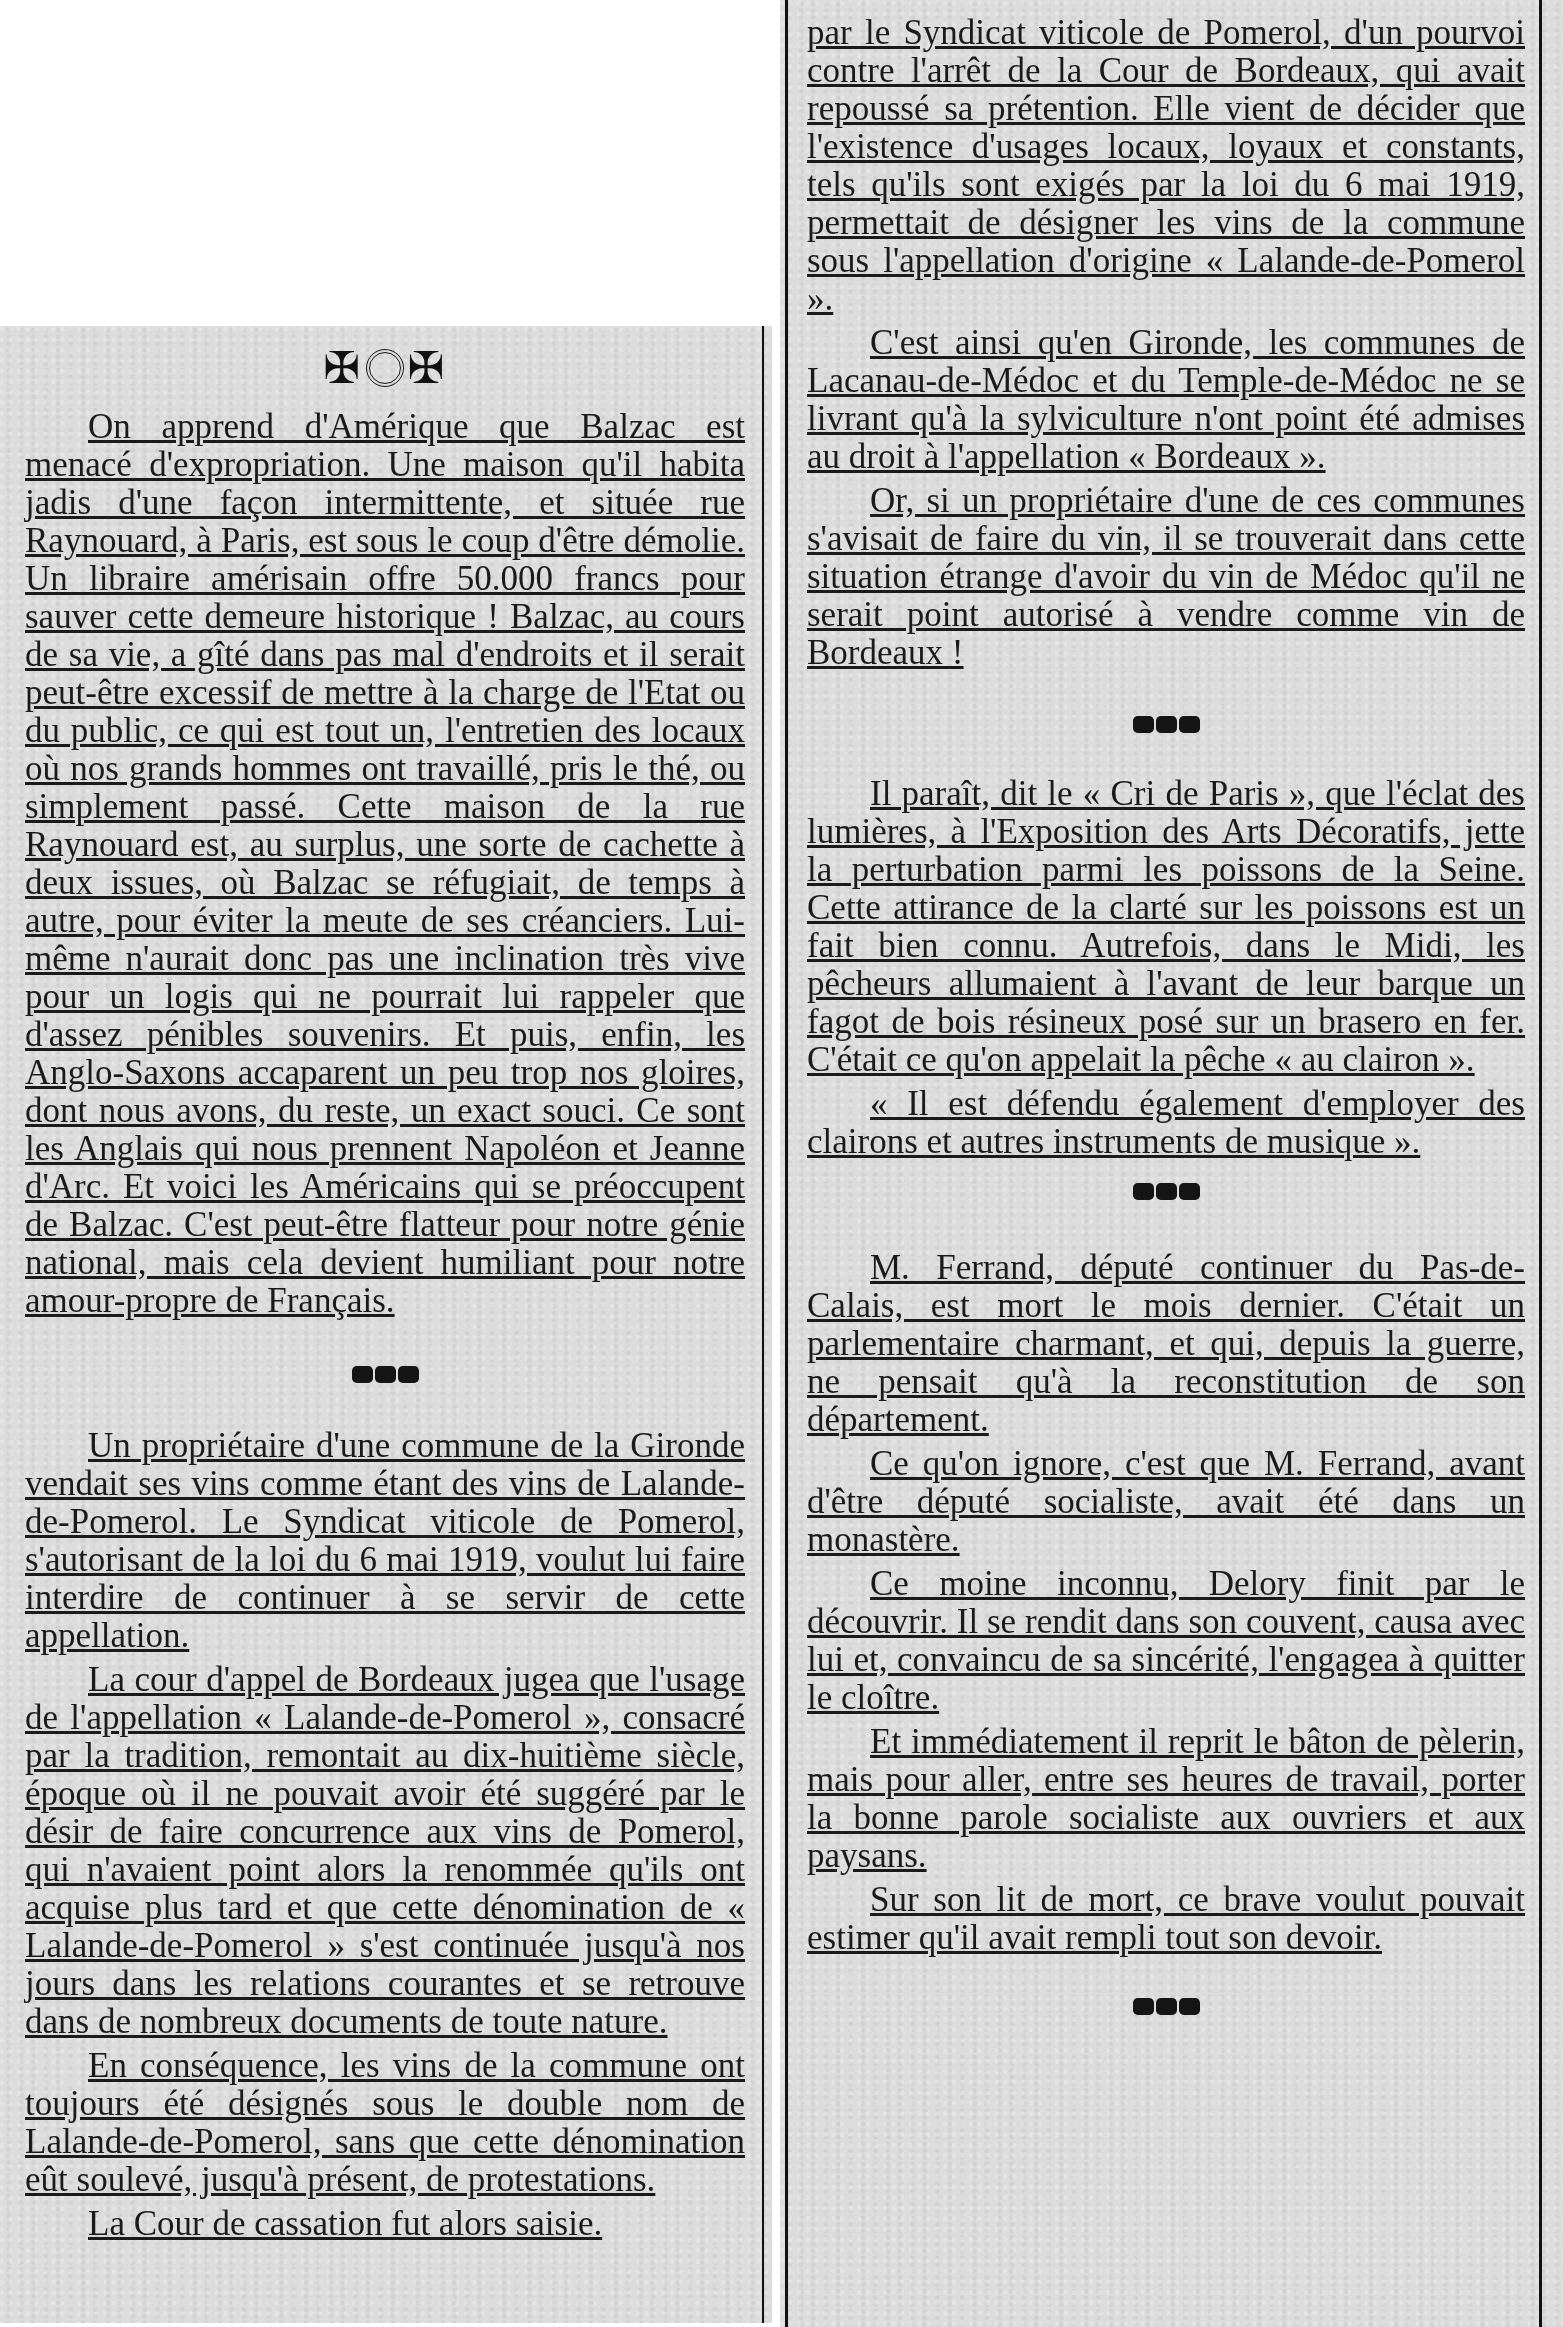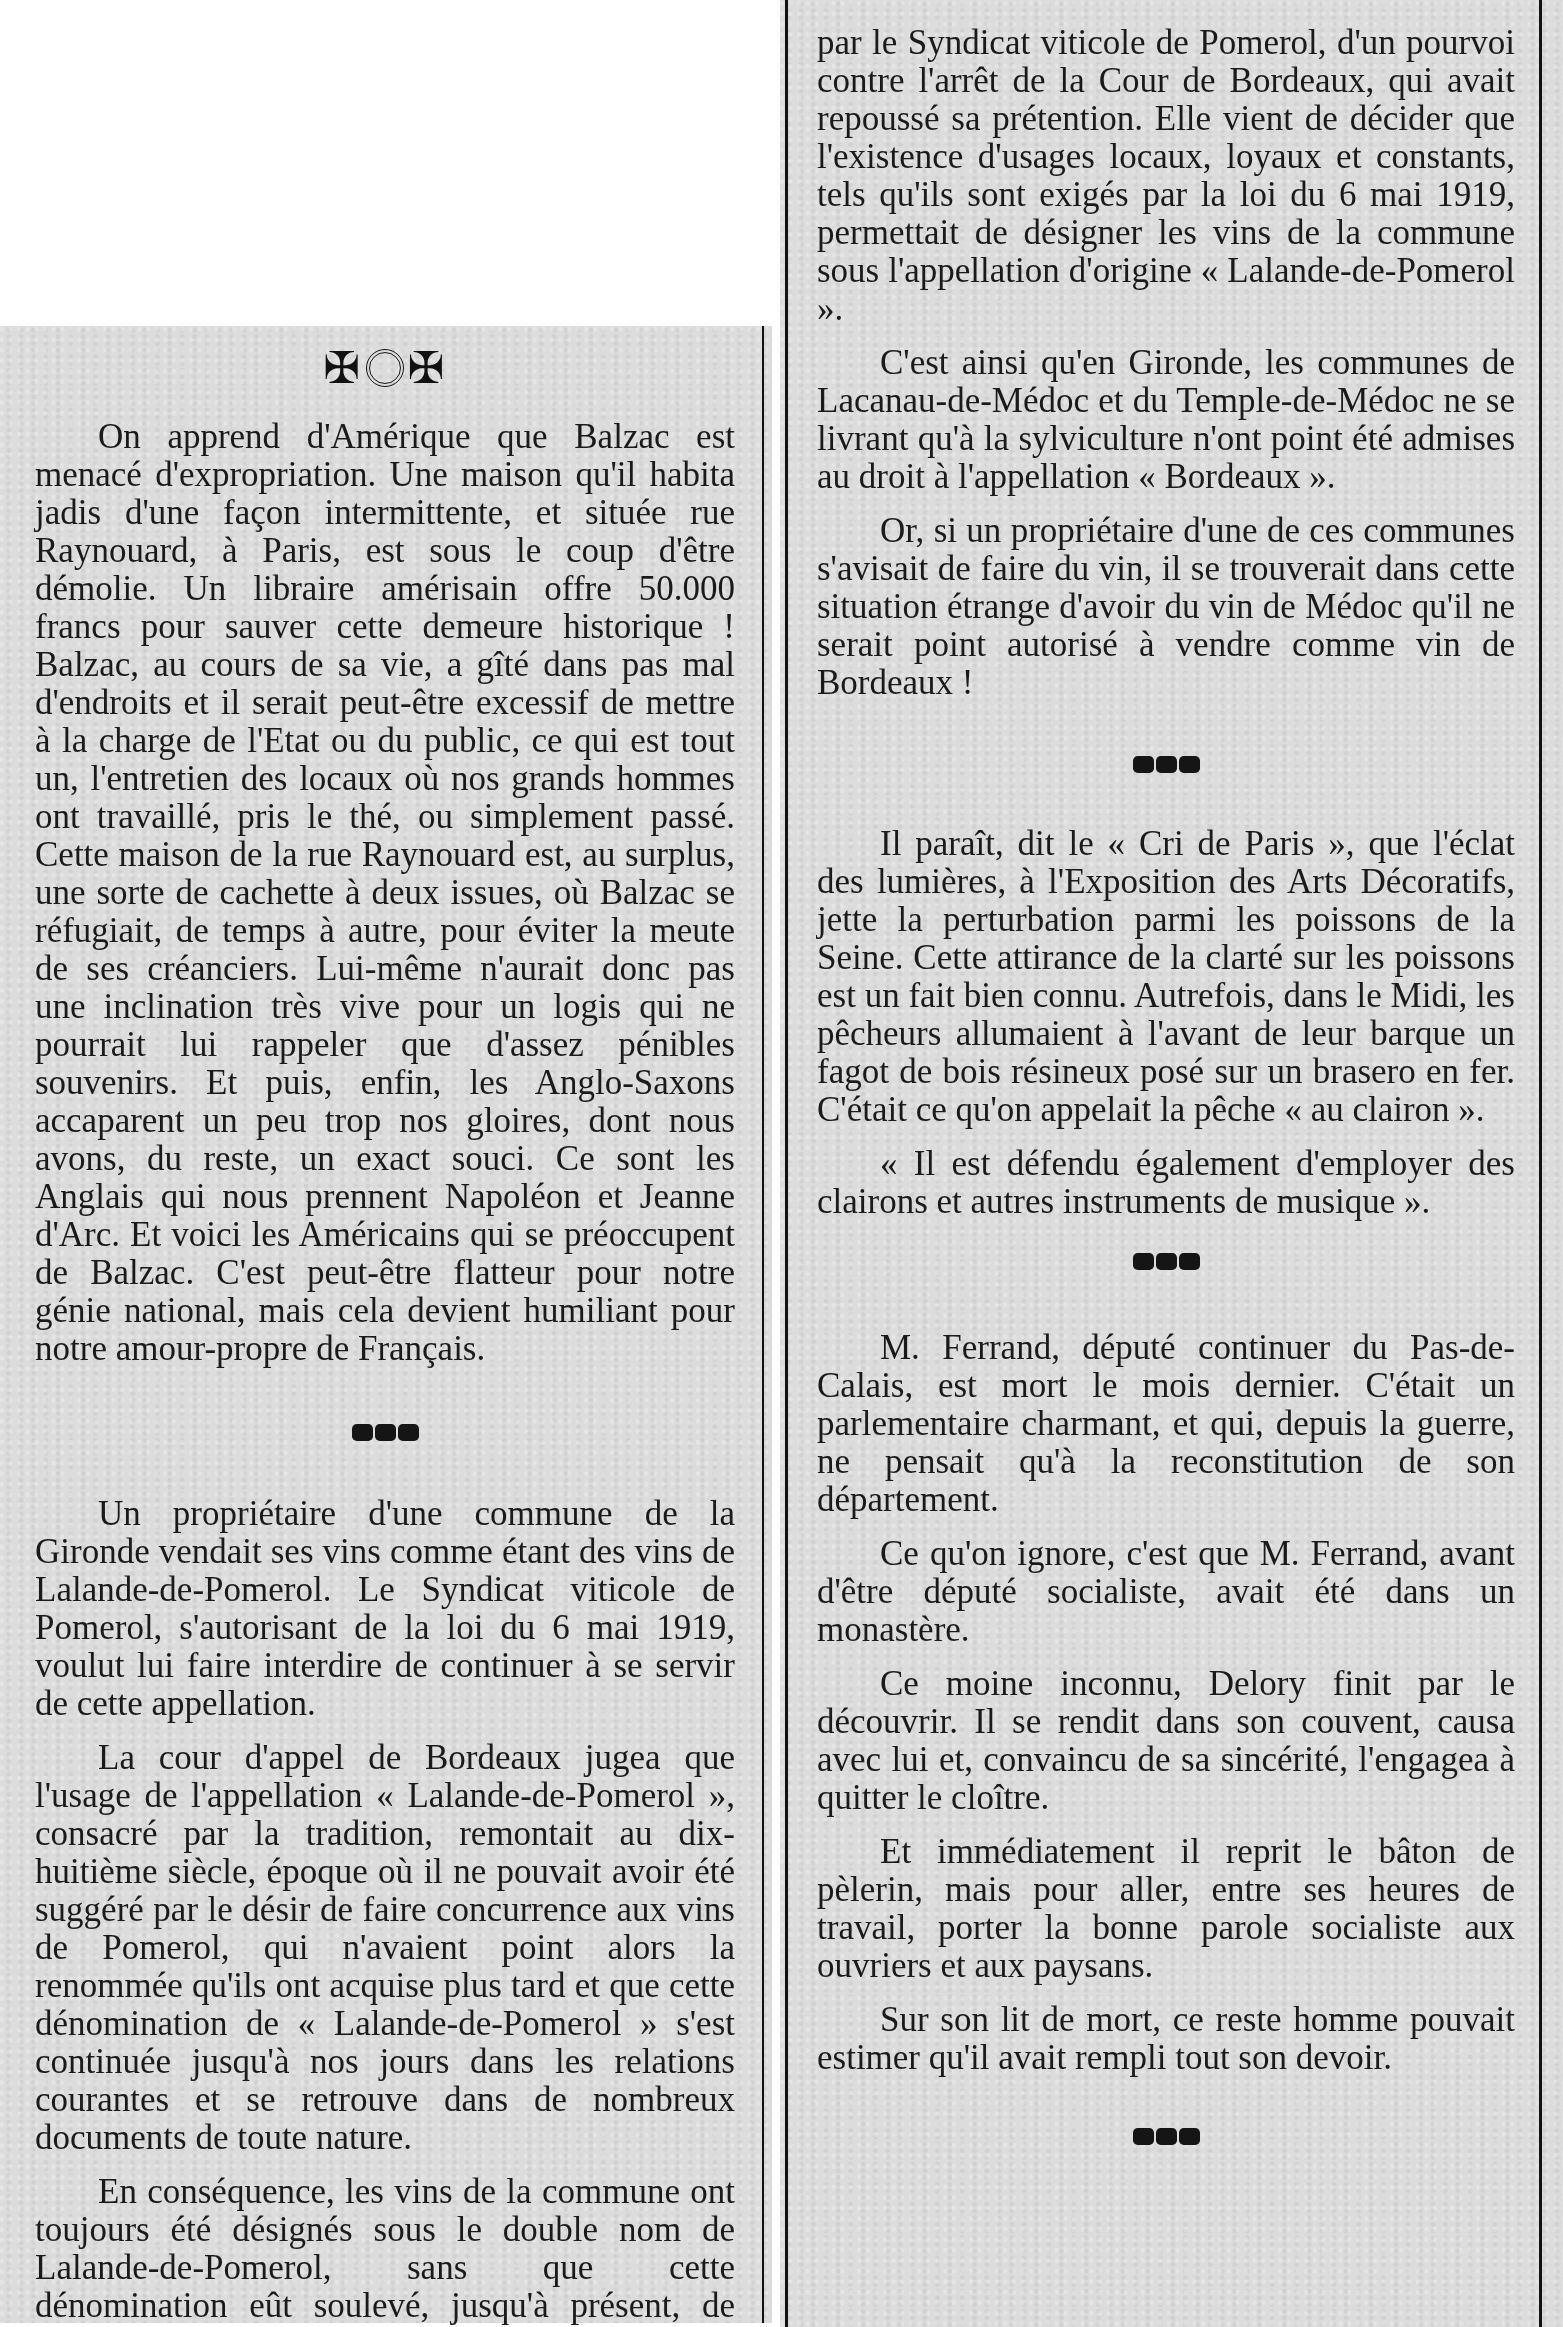--- a/index.html
+++ b/index.html
@@ -15,21 +15,21 @@
     font-size:35px; line-height:38px;
     box-sizing:border-box;
   }
   #left-clip { left:0; top:326px; width:772px; height:1997px; padding:0 21px 0 19px; }
   #left-clip .rule { position:absolute; right:7.6px; top:0; bottom:0; width:2.9px; background:#111; }
   #right-clip { left:780px; top:0; width:784px; height:2327px; padding:7.6px 28.5px 0 21px; }
   #right-clip .rule-left { position:absolute; left:4.8px; top:0; bottom:0; width:2.9px; background:#111; }
   #right-clip .rule-right { position:absolute; right:22px; top:0; bottom:0; width:2.9px; background:#111; }
   .col-inner { position:relative; width:730px; }
   #left-clip .col-inner { width:732px; }
-  p { margin:16px; text-align:justify; text-indent:0; hyphens:manual; }
+  p { margin:6px; text-align:justify; text-indent:0; hyphens:manual;text-decoration:underline; }
   p.indent { text-indent:1.8em; }
   .ornament {
     text-align:center; font-weight:bold; letter-spacing:1.9px;
     font-family:"DejaVu Sans",sans-serif; color:#111;
   }
   .ornament-large { font-size:44px; height:74px; line-height:74px; padding-top:1.9px; }
   .ornament-small { font-size:25px; height:57px; line-height:57px; }
   .ornament-small span { display:inline-block; width:21px; height:17px; background:#151515; border-radius:4.8px; margin:0 1px; vertical-align:middle; }
   .ornament-large .sym { display:inline-block; vertical-align:middle; }
   .ring { display:inline-block; width:38px; height:38px; border:4.8px double #151515; border-radius:50%; box-sizing:border-box; vertical-align:middle; margin:0 3.8px; }
@@ -60,17 +60,17 @@
     <p class="indent">C'est ainsi qu'en Gironde, les communes de Lacanau-de-Médoc et du Temple-de-Médoc ne se livrant qu'à la sylviculture n'ont point été admises au droit à l'appellation « Bordeaux ».</p>
     <p class="indent">Or, si un propriétaire d'une de ces communes s'avisait de faire du vin, il se trouverait dans cette situation étrange d'avoir du vin de Médoc qu'il ne serait point autorisé à vendre comme vin de Bordeaux !</p>
     <div class="ornament ornament-small" style="height:91px;line-height:91px;"><span></span><span></span><span></span></div>
     <p class="indent">Il paraît, dit le « Cri de Paris », que l'éclat des lumières, à l'Exposition des Arts Décoratifs, jette la perturbation parmi les poissons de la Seine. Cette attirance de la clarté sur les poissons est un fait bien connu. Autrefois, dans le Midi, les pêcheurs allumaient à l'avant de leur barque un fagot de bois résineux posé sur un brasero en fer. C'était ce qu'on appelait la pêche « au clairon ».</p>
     <p class="indent">« Il est défendu également d'employer des clairons et autres instruments de musique ».</p>
     <div class="ornament ornament-small" style="height:76px;line-height:48px;"><span></span><span></span><span></span></div>
     <p class="indent">M. Ferrand, député continuer du Pas-de-Calais, est mort le mois dernier. C'était un parlementaire charmant, et qui, depuis la guerre, ne pensait qu'à la reconstitution de son département.</p>
     <p class="indent">Ce qu'on ignore, c'est que M. Ferrand, avant d'être député socialiste, avait été dans un monastère.</p>
     <p class="indent">Ce moine inconnu, Delory finit par le découvrir. Il se rendit dans son couvent, causa avec lui et, convaincu de sa sincérité, l'engagea à quitter le cloître.</p>
     <p class="indent">Et immédiatement il reprit le bâton de pèlerin, mais pour aller, entre ses heures de travail, porter la bonne parole socialiste aux ouvriers et aux paysans.</p>
-    <p class="indent">Sur son lit de mort, ce reste homme pouvait estimer qu'il avait rempli tout son devoir.</p>
+    <p class="indent">Sur son lit de mort, ce brave voulut pouvait estimer qu'il avait rempli tout son devoir.</p>
     <div class="ornament ornament-small" style="height:57px;line-height:86px;"><span></span><span></span><span></span></div>
   </div>
 </div>
 
 
 </body></html>

